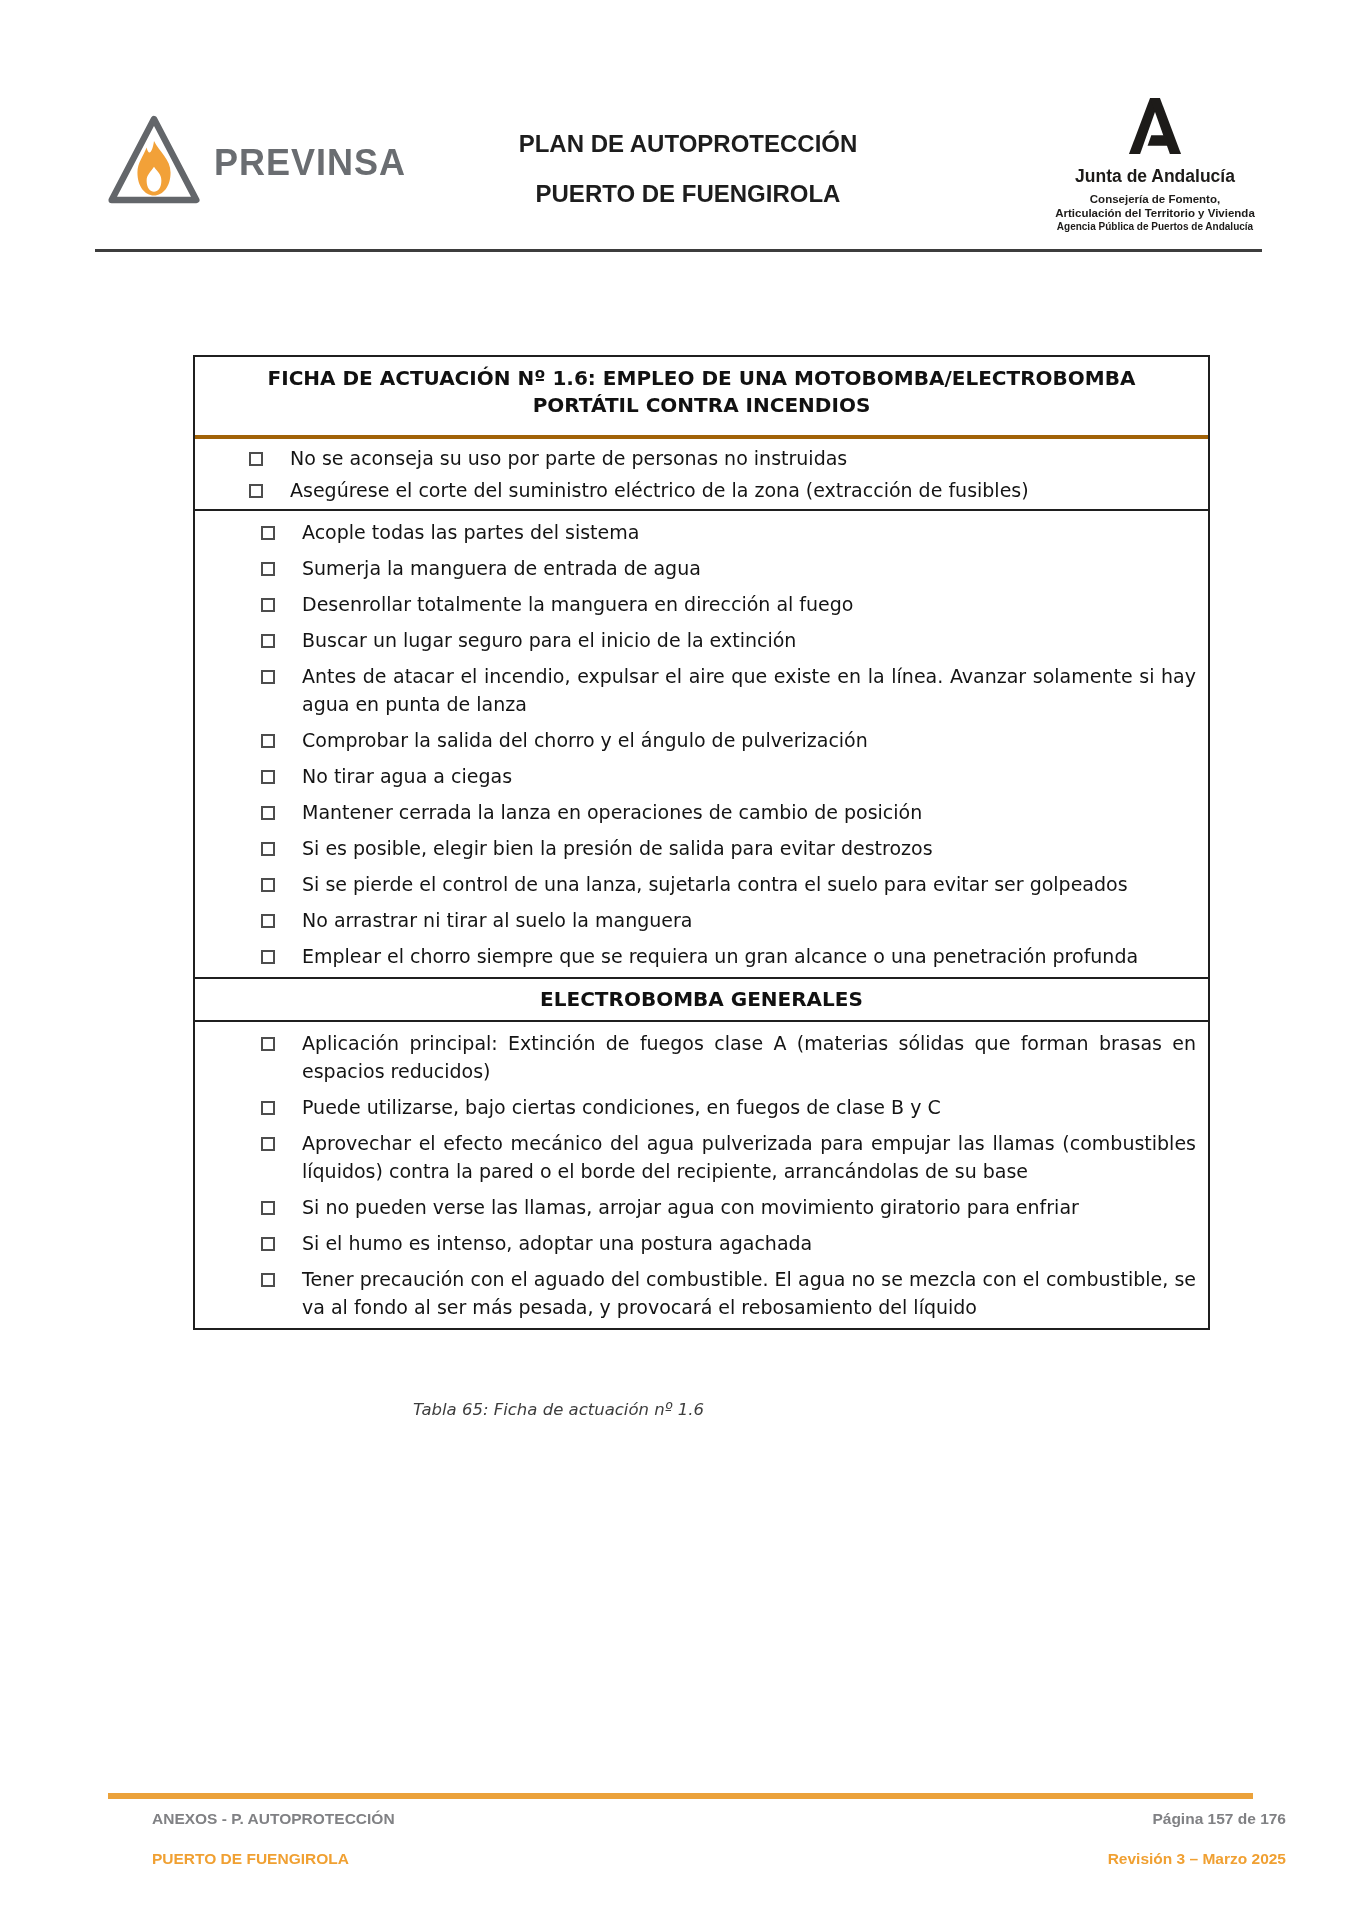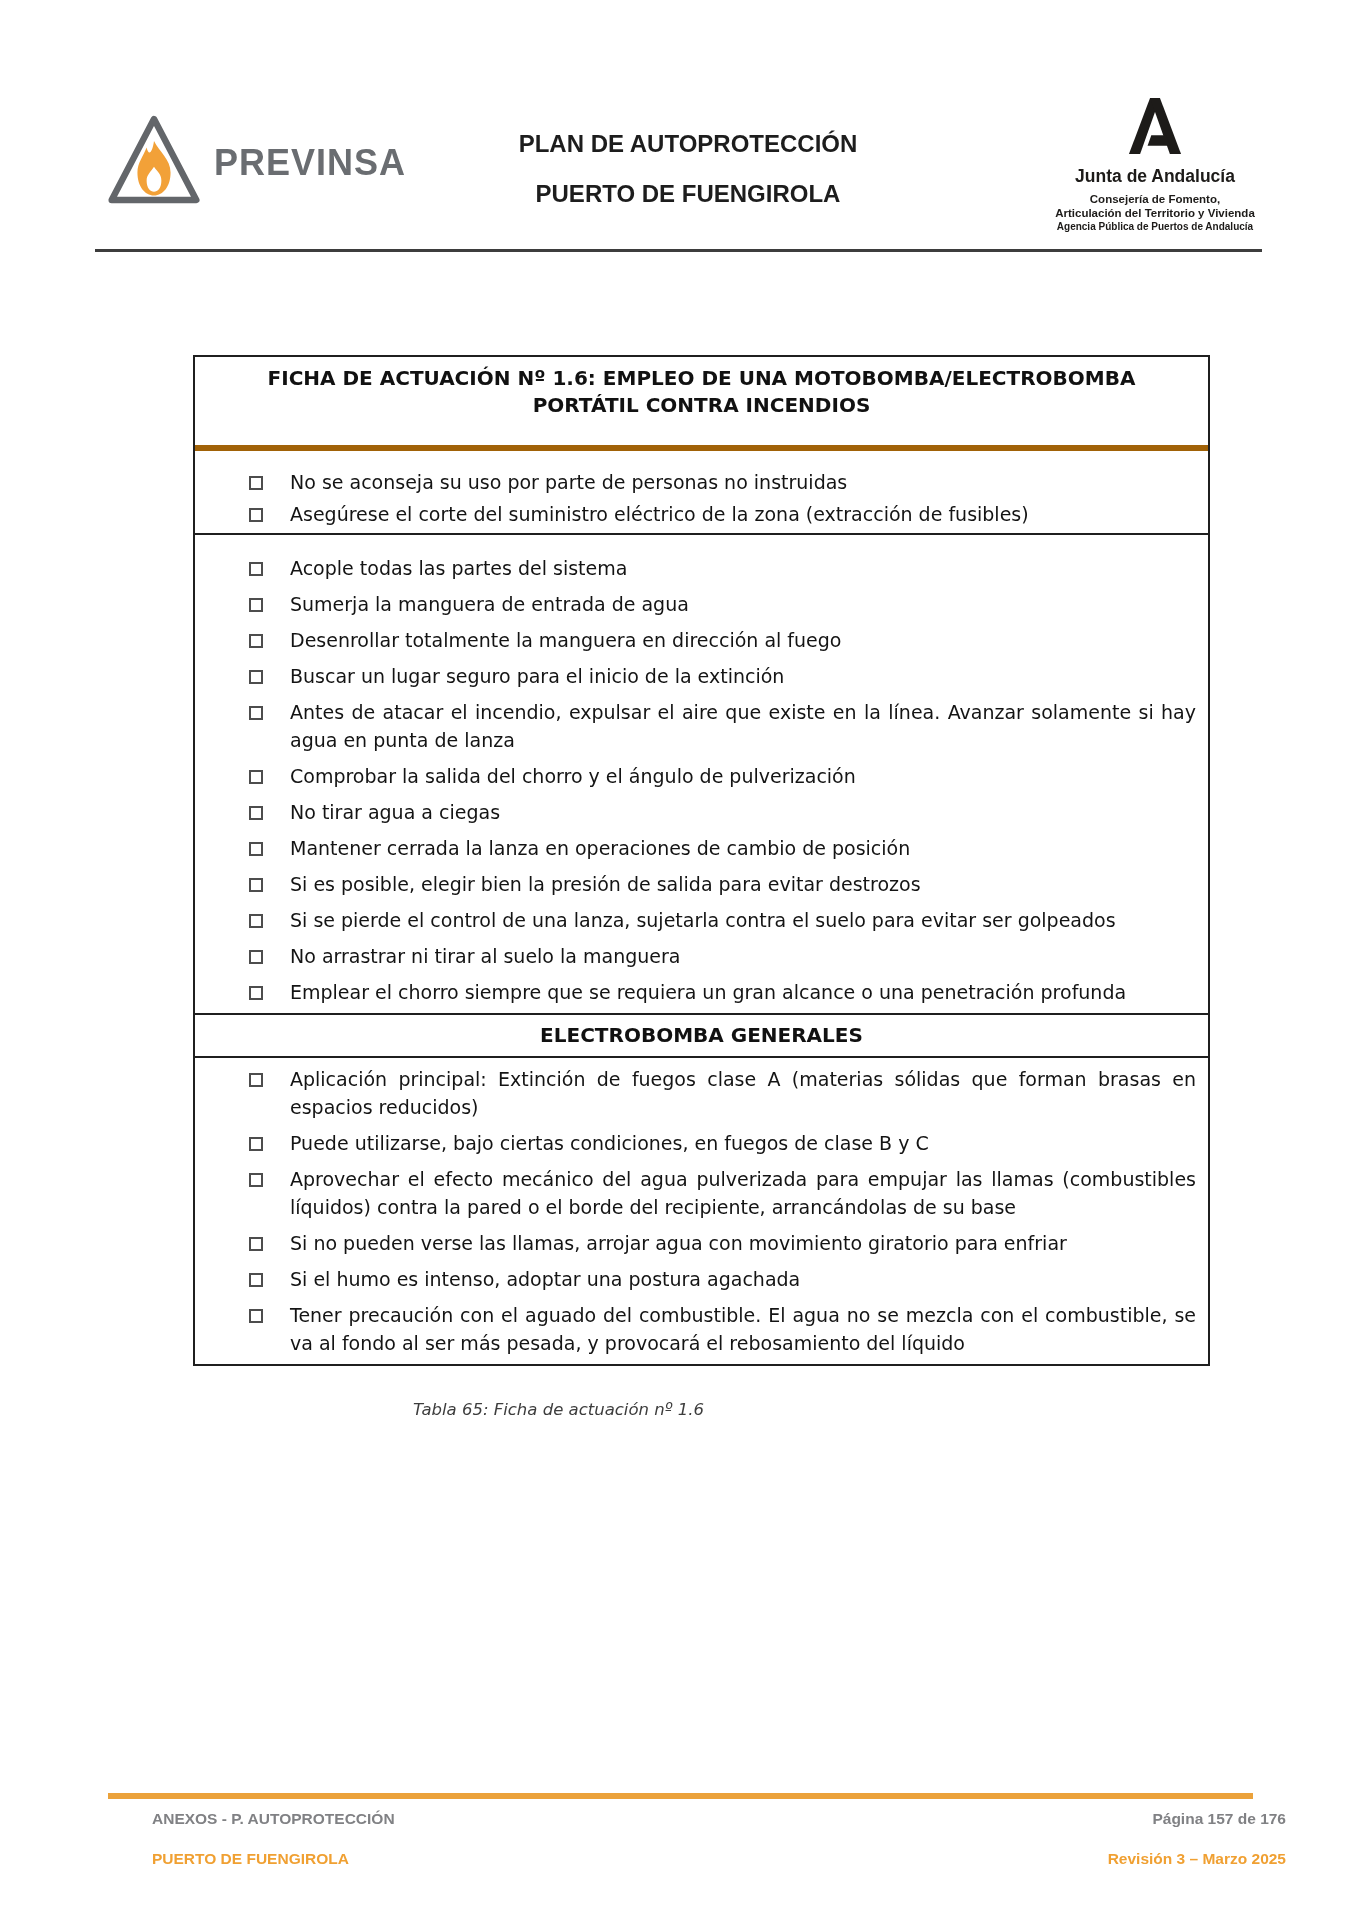--- a/index.html
+++ b/index.html
@@ -18,26 +18,26 @@
   .junta{position:absolute;left:1055px;top:90px;width:200px;text-align:center;color:#1d1b19;}
   .junta svg{width:62px;height:72px;display:block;margin:0 auto 4px auto;}
   .junta .org{font-family:"Liberation Sans",sans-serif;font-weight:bold;font-size:17.5px;}
   .junta .dept{font-family:"Liberation Sans",sans-serif;font-weight:bold;font-size:11.5px;margin-top:5px;line-height:1.25;}
   .junta .agency{font-family:"Liberation Sans",sans-serif;font-weight:bold;font-size:10px;}
   .header-rule{position:absolute;left:95px;top:249px;width:1167px;height:3px;background:#3d3d3d;}
   
   .sheet{position:absolute;left:193px;top:355px;width:1017px;
     border:2px solid #1f1f1f;box-sizing:border-box;}
   .sheet-title{font-weight:bold;font-size:20px;line-height:1.35;text-align:center;
-    padding:8px 26px 26px 26px;border-bottom:6px solid #a16207;color:#111;}
+    padding:8px 26px 16px 26px;border-bottom:4px solid #a16207;color:#111;}
   .section{padding:3px 0;}
-  .section.bordered{border-bottom:2px solid #1f1f1f;margin-top:12px;}
+  .section.bordered{border-bottom:2px solid #1f1f1f;}
   .subheader{font-weight:bold;font-size:20px;text-align:center;padding:8px 0 9px 0;
     border-bottom:2px solid #1f1f1f;color:#111;}
-  .row{display:flex;align-items:flex-start;padding:4px 12px 4px 0;}
+  .row{display:flex;align-items:flex-start;padding:4px 12px 4px 12px;}
   .row .cb{flex:0 0 auto;width:10px;height:10px;border:2px solid #4d4d4d;
     margin:8px 27px 0 54px;background:#fff;}
   .row .txt{flex:1;font-size:19px;line-height:28px;color:#141414;text-align:justify;}
   .section.tight .row{padding:2px 12px 2px 0;}
   
   .caption{position:absolute;left:50px;top:1400px;width:1017px;text-align:center;
     font-style:italic;font-size:16.5px;color:#3d3d3d;}
   
   .footer-rule{position:absolute;left:108px;top:1793px;width:1145px;height:6px;background:#EBA23B;}
   .foot-row{position:absolute;left:112px;width:1134px;display:flex;justify-content:space-between;

